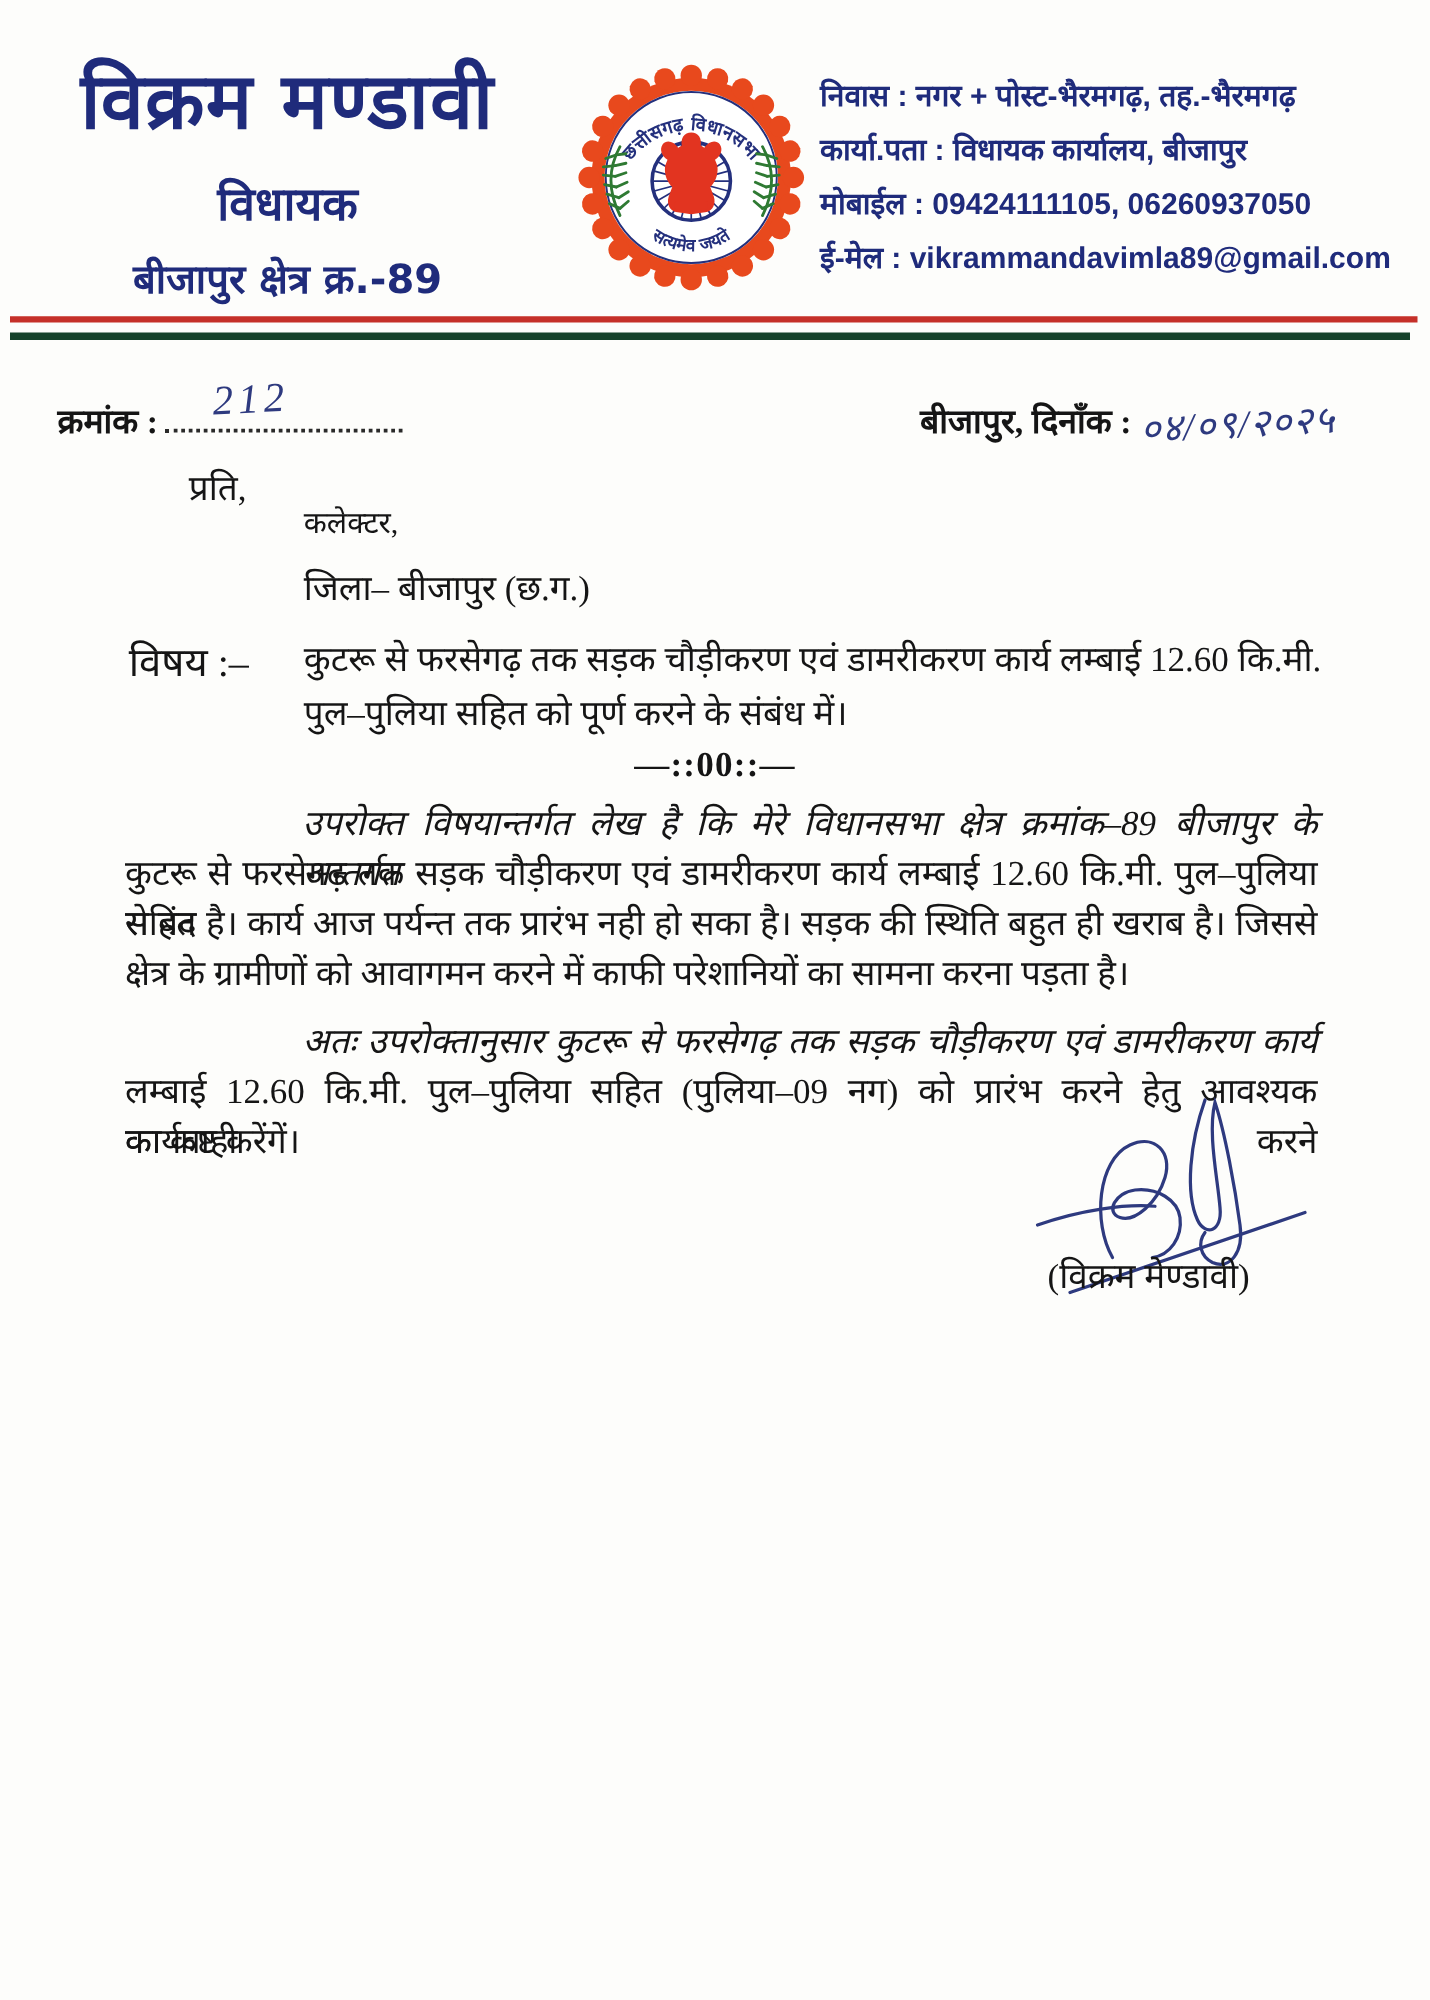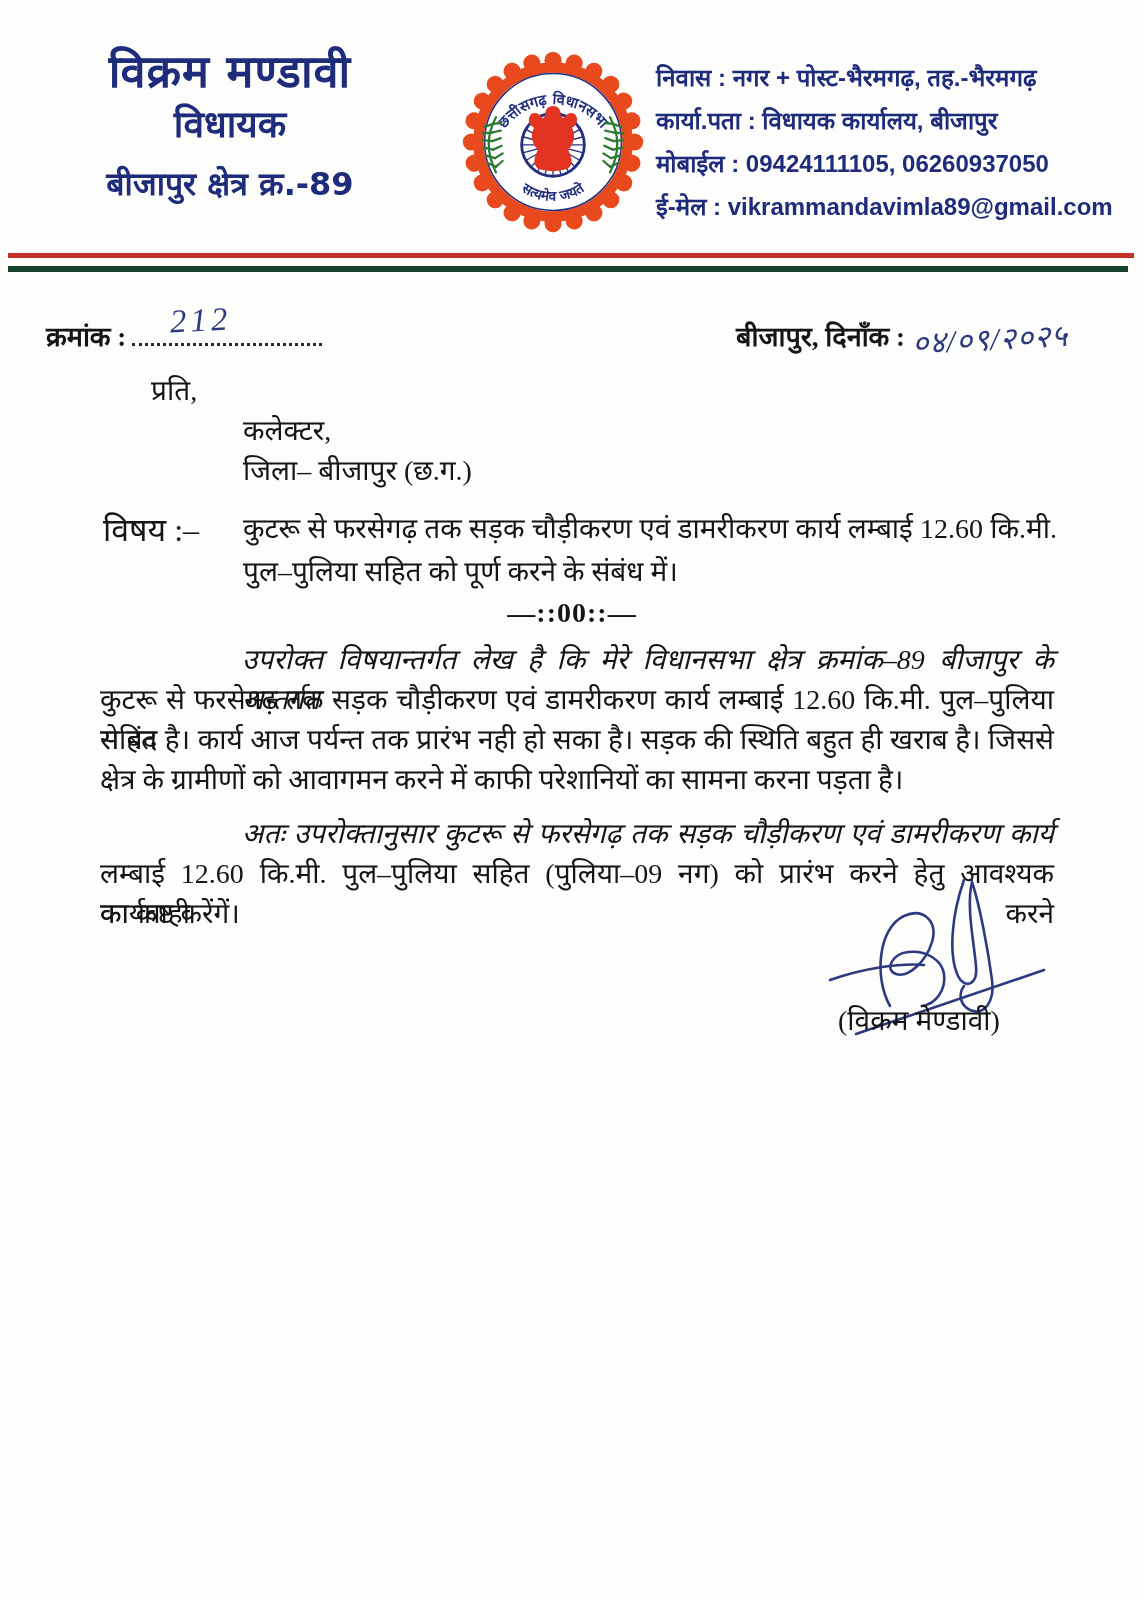--- a/index.html
+++ b/index.html
@@ -7,22 +7,22 @@
   .page {
     position:relative; width:1144px; height:1600px; margin:0 auto;
     background:#fdfdfb; overflow:hidden;
     font-family:"Liberation Serif","DejaVu Serif",serif; color:#151515;
   }
   
   .hdr-left {
     position:absolute; left:30px; top:48px; width:400px; text-align:center;
     color:#1f2b7b; font-family:"DejaVu Sans","Liberation Sans",sans-serif; font-weight:bold;
   }
-  .hdr-name  { font-size:45px; line-height:1.05; letter-spacing:1px; }
-  .hdr-desig { font-size:37px; margin-top:2px; }
+  .hdr-name  { font-size:62px; line-height:1.05; letter-spacing:1px; }
+  .hdr-desig { font-size:37px; margin-top:23px; }
   .hdr-const { font-size:32px; margin-top:13px; }
   .emblem { position:absolute; left:458px; top:44px; width:190px; height:196px; }
   .hdr-right {
     position:absolute; left:656px; top:56px; width:475px;
     color:#1f2b7b; font-family:Liberation Sans, sans-serif;
     font-weight:bold; font-size:24px; line-height:43px;
   }
   .line-red   { position:absolute; left:8px;  top:253px; width:1126px; height:5px; background:#c53029; }
   .line-green { position:absolute; left:8px;  top:266px; width:1120px; height:6px; background:#15422a; }
   
@@ -37,21 +37,21 @@
     letter-spacing:4px; transform:rotate(-3deg);
   }
   .ref-date { position:absolute; left:736px; top:317px; font-size:27px; font-weight:bold; white-space:nowrap; }
   .date-value{
     display:inline-block; color:#2e3a7f; font-family:cursive; font-style:italic;
     font-size:31px; font-weight:normal; letter-spacing:1px; transform:rotate(-3deg);
     vertical-align:-4px;
   }
   
   .addr-prati { position:absolute; left:103px; top:370px; font-size:28px;margin-left:48px; }
-  .addr-l2    { position:absolute; left:243px; top:410px; font-size:28px; }
+  .addr-l2    { position:absolute; left:243px; top:400px; font-size:24px; }
   .addr-l3    { position:absolute; left:243px; top:450px; font-size:28px; }
   .subj-label { position:absolute; left:103px; top:507px; font-size:32px; }
   .subj-text  { position:absolute; left:243px; top:507px; width:814px; font-size:28px; line-height:43px; }
   .subj-l0 { text-align:justify; text-align-last:justify; }
   .separator  { position:absolute; left:0; top:597px; width:100%; text-align:center;
                 font-size:28px; font-weight:bold; letter-spacing:1px; }
   
   .body-block { position:absolute; left:100px; top:640px; width:954px;
                 font-size:28px; line-height:40px; }
   .bline   { height:40px; white-space:nowrap; }

